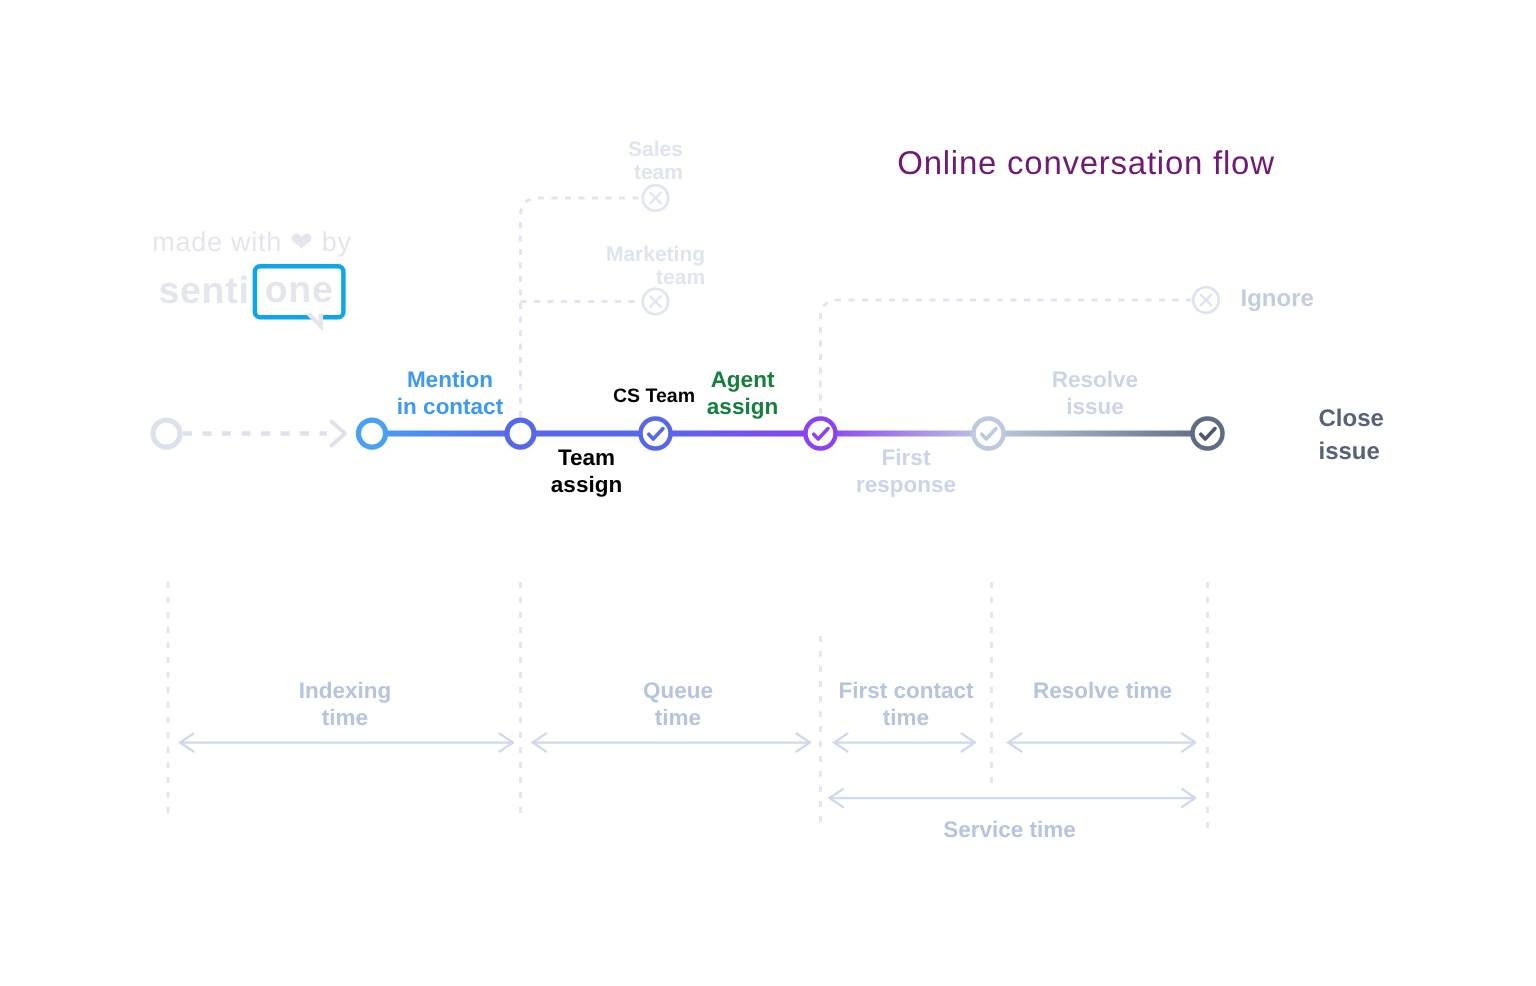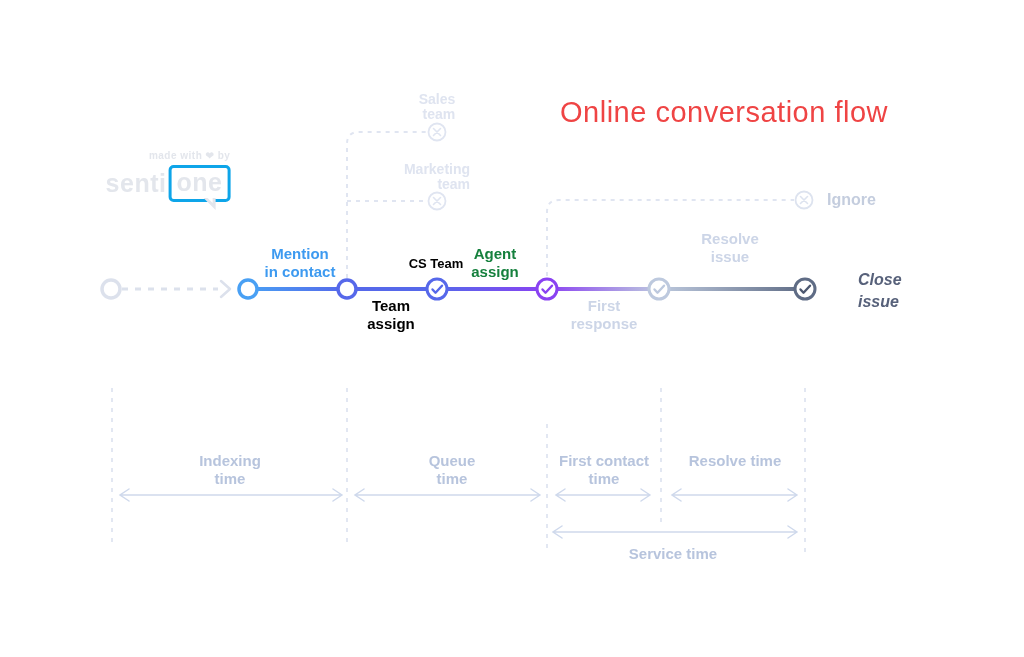--- a/index.html
+++ b/index.html
@@ -5,25 +5,25 @@
   html,body{margin:0;padding:0;background:#ffffff;}
   #canvas{
     position:relative;width:1024px;height:657px;background:#ffffff;overflow:hidden;
     font-family:"Liberation Sans",sans-serif;
   }
   #flow-svg{position:absolute;left:0;top:0;}
   .lbl{position:absolute;text-align:center;font-weight:600;font-size:15px;line-height:18px;transform:translateX(-50%);white-space:nowrap;}
   .ln{display:block;}
   .page-title{
     position:absolute;left:724px;top:96px;transform:translateX(-50%);
-    font-size:29px;font-weight:400;color:#ef4444;white-space:nowrap;letter-spacing:0.5px;
+    font-size:22px;font-weight:400;color:#701a75;white-space:nowrap;letter-spacing:0.5px;
   }
   
   .logo{position:absolute;left:168px;top:150px;transform:translateX(-50%);color:#e3e6ec;text-align:center;}
-  .logo-tagline{font-size:10px;font-weight:700;letter-spacing:0.5px;margin-bottom:4px;white-space:nowrap;text-align:right;}
+  .logo-tagline{font-size:18px;font-weight:400;letter-spacing:0.5px;margin-bottom:4px;white-space:nowrap;text-align:right;}
   .logo-brand{display:flex;align-items:center;justify-content:center;font-size:25px;font-weight:700;letter-spacing:0.5px;}
   .logo-bubble{position:relative;border:3px solid #0ea5e9;border-radius:5px;padding:0 5px 2px 5px;margin-left:2px;}
   .logo-bubble .tail-outer{position:absolute;right:12px;bottom:-11px;width:0;height:0;border-top:12px solid #e3e6ec;border-left:12px solid transparent;}
   .logo-bubble .tail-inner{position:absolute;right:15px;bottom:-4px;width:0;height:0;border-top:8px solid #ffffff;border-left:8px solid transparent;}
   
   .c-gray{color:#c7d0e2;}
   .c-faint{color:#dfe4f0;text-align:right;}
   .c-blue{color:#3d9af0;}
   .c-indigo{color:#000000;}
   .c-purple{color:#15803d;}
@@ -147,25 +147,25 @@
     <span class="ln">CS Team</span>
   </div>
   <div class="lbl c-purple" style="left:495px;top:245px;">
     <span class="ln">Agent</span>
     <span class="ln">assign</span>
   </div>
   <div class="lbl c-inactive" style="left:604px;top:297px;">
     <span class="ln">First</span>
     <span class="ln">response</span>
   </div>
-  <div class="lbl c-inactive" style="left:730px;top:230px;">
+  <div class="lbl c-inactive" style="left:730px;top:245px;">
     <span class="ln">Resolve</span>
     <span class="ln">issue</span>
   </div>
-  <div class="lbl c-dark left-align" style="left:858px;top:269px;font-style:italic;">
+  <div class="lbl c-dark left-align" style="left:879px;top:269px;">
     <span class="ln">Close</span>
     <span class="ln">issue</span>
   </div>
 
   <div class="lbl c-faint tight" style="left:437px;top:92px;">
     <span class="ln">Sales</span>
     <span class="ln">team</span>
   </div>
   <div class="lbl c-faint tight" style="left:437px;top:162px;">
     <span class="ln">Marketing</span>

